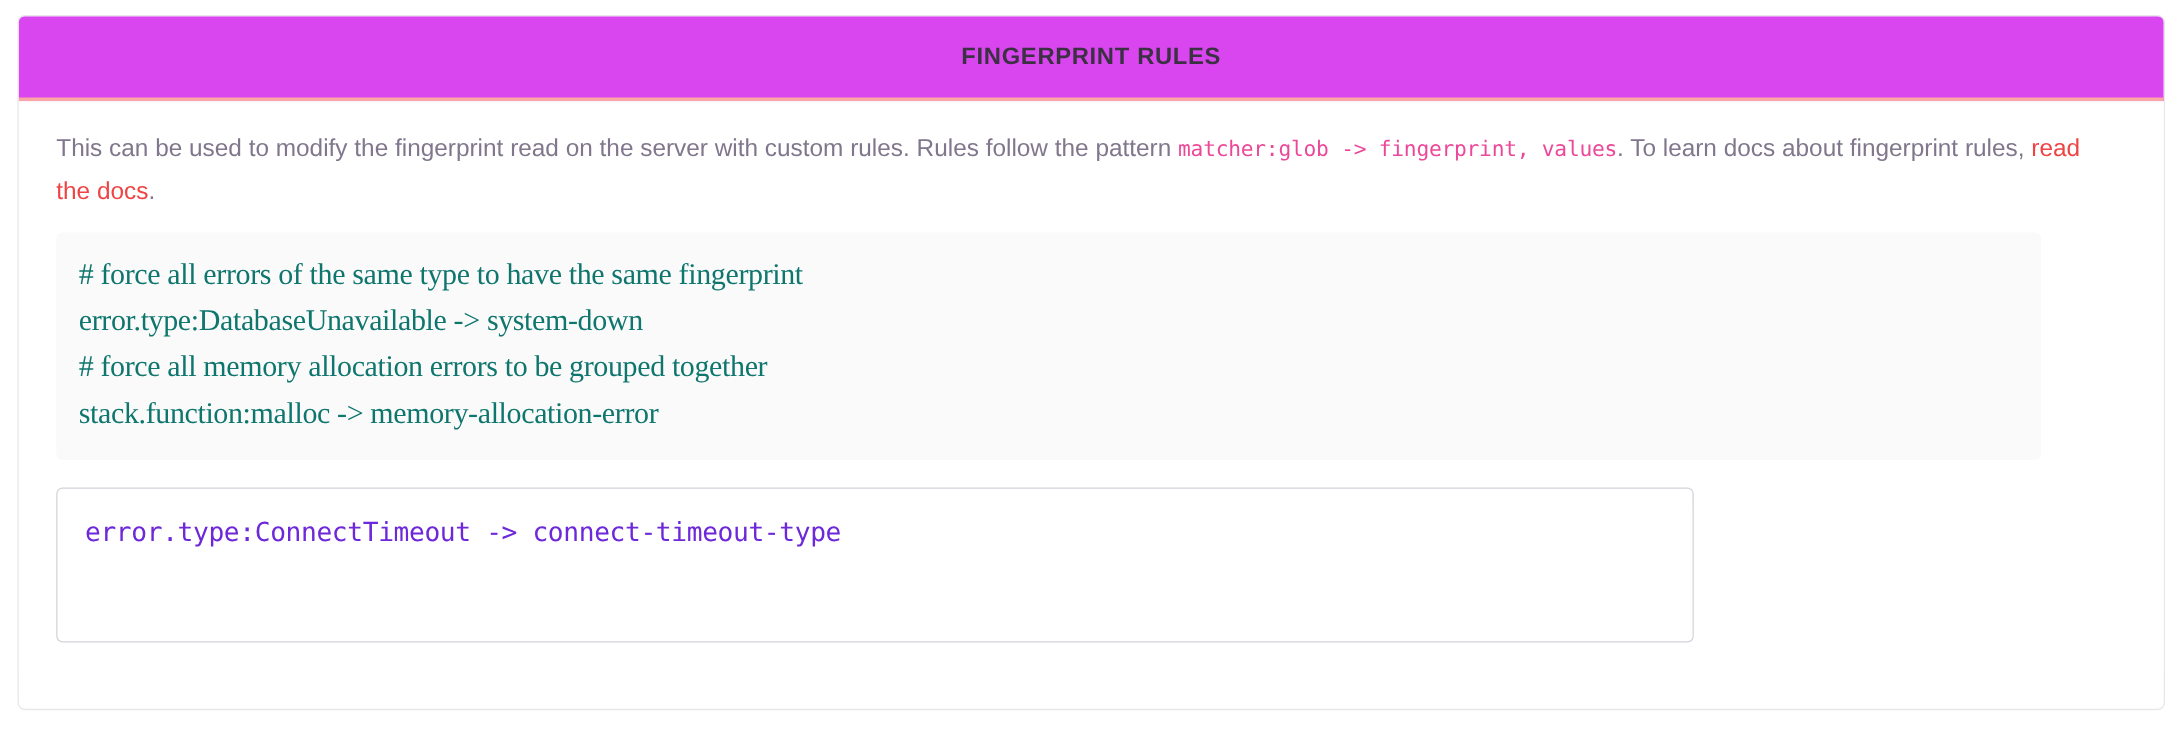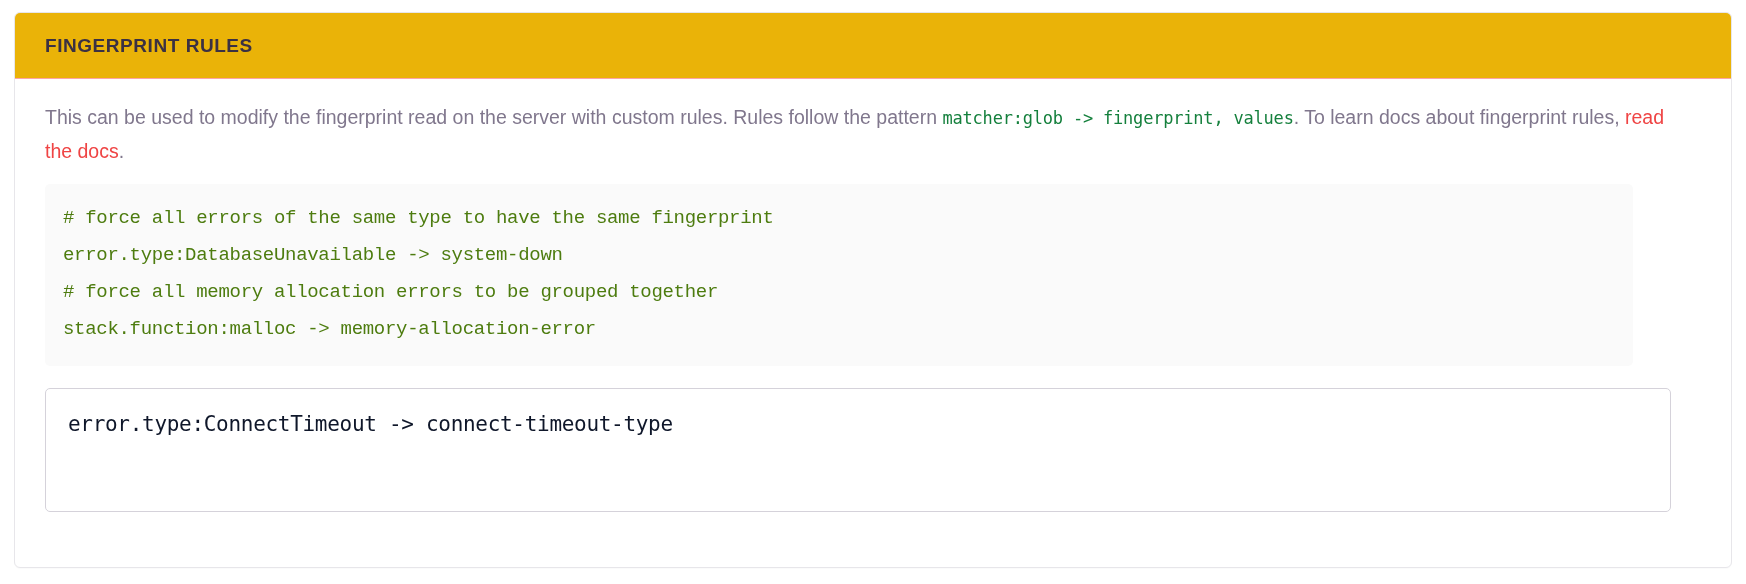--- a/index.html
+++ b/index.html
@@ -20,23 +20,24 @@
   }
   .card {
     border: 1px solid #e7e6ea;
     border-radius: 6px;
     background: #ffffff;
     overflow: hidden;
     box-shadow: 0 1px 0 rgba(43,34,51,0.02);
     height: 556px;
   }
   .card-header {
-    background: #eab308;
-    border-bottom: 1px solid #fca5a5;
+    background: #d946ef;
+    border-bottom: 3px solid #fca5a5;
     padding: 22px 30px 20px 30px;
+    text-align: center;
   }
   .card-header-title {
     font-size: 19px;
     font-weight: bold;
     letter-spacing: 0.55px;
     color: #3b3143;
     text-transform: uppercase;
     line-height: 1.2;
   }
   .card-body {
@@ -46,54 +47,54 @@
   .description {
     font-size: 19.5px;
     line-height: 33px;
     color: #80778d;
     margin: 0 0 16px 0;
     max-width: 1620px;
   }
   .description code {
     font-family: "DejaVu Sans Mono", "Liberation Mono", monospace;
     font-size: 17px;
-    color: #15803d;
+    color: #ec4899;
     letter-spacing: -0.2px;
     white-space: nowrap;
   }
   .description a {
     color: #ef4444;
     text-decoration: none;
   }
   .code-example {
     background: #fafafa;
     border-radius: 5px;
     padding: 16px 18px 18px 18px;
     margin: 0 0 22px 0;
     width: 1588px;
-    font-family: Liberation Mono, monospace;
-    font-size: 19px;
+    font-family: Liberation Serif, serif;
+    font-size: 24px;
     line-height: 37px;
-    color: #4d7c0f;
+    color: #0f766e;
     white-space: pre;
     letter-spacing: -0.3px;
     overflow: hidden;
   }
   .rules-input {
     display: block;
-    width: 1626px;
+    width: 1310px;
     height: 124px;
     border: 1px solid #d5d2da;
     border-radius: 5px;
     background: #ffffff;
     padding: 20px 22px;
     font-family: "DejaVu Sans Mono", "Liberation Mono", monospace;
     font-size: 21px;
     line-height: 30px;
-    color: #0f172a;
+    color: #6d28d9;
     letter-spacing: -0.3px;
     resize: none;
     outline: none;
     white-space: pre;
     overflow: hidden;
   }
   .rules-input::placeholder { color: #a9a3b3; }
 </style>
 </head>
 <body>

